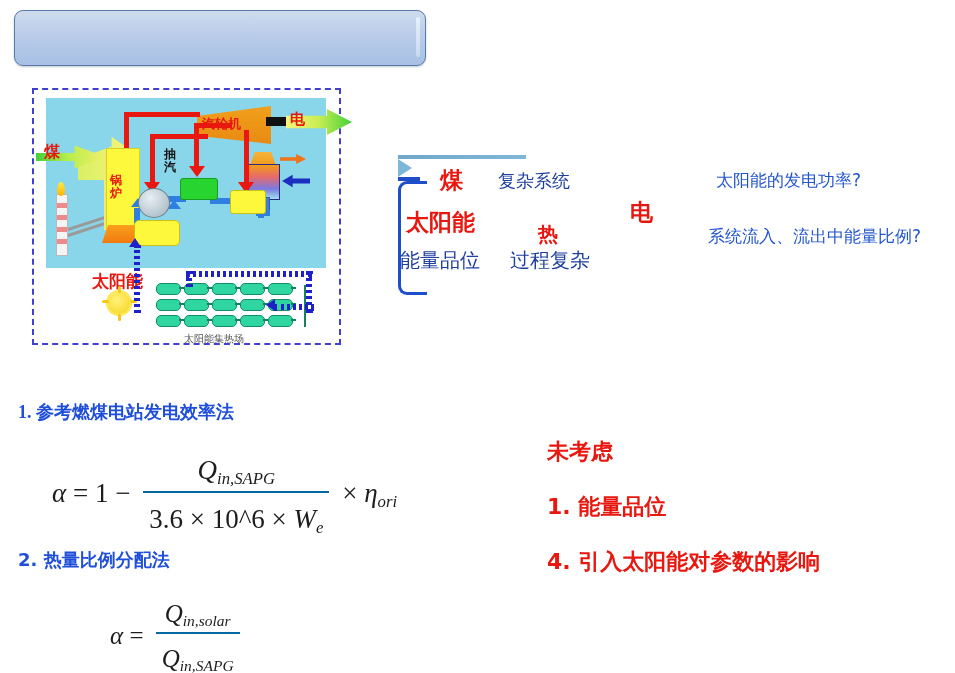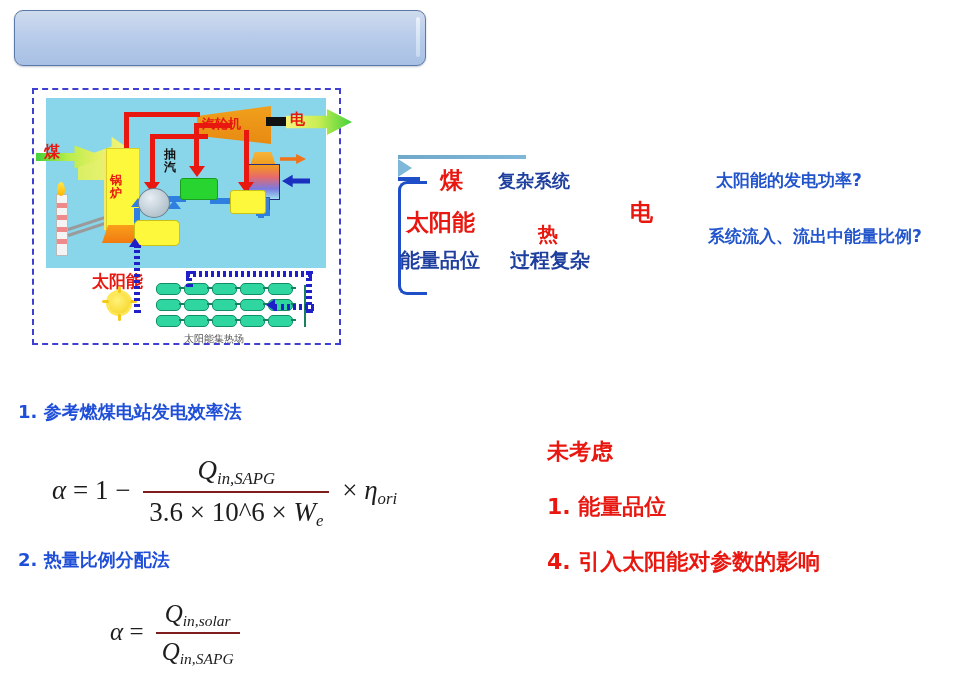--- a/index.html
+++ b/index.html
@@ -101,32 +101,32 @@
   .clink{position:absolute;height:2px;background:#1a7f5e;top:4px;width:5px;}
   #cfield-right{position:absolute;left:148px;top:2px;width:2px;height:42px;background:#1a7f5e;}
   #collector-caption{left:150px;top:242px;font-size:10px;color:#555;font-weight:normal;}
   .dotline{position:absolute;border-style:dotted;border-color:#2020c8;}
   #dot-arrow{position:absolute;width:0;height:0;border-top:6px solid transparent;border-bottom:6px solid transparent;border-right:9px solid #2020c8;}
   #dot-arrow-up{position:absolute;width:0;height:0;border-left:6px solid transparent;border-right:6px solid transparent;border-bottom:9px solid #2020c8;}
 
   
   #flow{left:398px;top:155px;width:557px;height:140px;}
   .flow-red{position:absolute;color:#e8170f;font-weight:bold;font-family:"DejaVu Sans","Liberation Sans",sans-serif;}
-  .flow-blue{position:absolute;color:#1f3f9e;font-weight:bold;font-family:"DejaVu Sans","Liberation Sans",sans-serif;}
+  .flow-blue{position:absolute;color:#1f3f9e;font-weight:normal;font-family:"DejaVu Sans","Liberation Sans",sans-serif;}
   #flow-arrow-line{left:92px;top:54px;width:128px;height:4px;background:linear-gradient(90deg,#6fa8c8,#7fb7d8);}
   #flow-arrow-head{left:216px;top:47px;width:0;height:0;border-top:9px solid transparent;border-bottom:9px solid transparent;border-left:14px solid #7fb7d8;}
   #brace{left:287px;top:10px;width:26px;height:108px;border:3px solid #1f4fc8;border-right:none;border-radius:9px 0 0 9px;}
   #brace-stem{left:268px;top:60px;width:22px;height:4px;background:#1f4fc8;}
 
   
   .sec-head{position:absolute;color:#1f4fd8;font-weight:bold;font-size:18px;font-family:"DejaVu Sans","Liberation Sans",sans-serif;}
   .formula{position:absolute;color:#1d1d1d;font-family:"Liberation Serif","DejaVu Serif",serif;font-style:italic;}
   .frac{display:inline-flex;flex-direction:column;align-items:center;vertical-align:middle;margin:0 6px;}
   .frac .num{padding:0 6px 2px;}
-  .frac .den{padding:4px 6px 0;border-top:2px solid #7f1d1d;}
+  .frac .den{padding:11px 6px 0;border-top:2px solid #0369a1;}
   .sub{font-size:.62em;vertical-align:-.28em;font-style:italic;}
   .noital{font-style:normal;}
 
   
   .note-red{position:absolute;color:#e8170f;font-weight:bold;font-family:"DejaVu Sans","Liberation Sans",sans-serif;font-size:22px;}
 </style>
 </head>
 <body>
 
 <div class="abs" id="title-box">
@@ -263,21 +263,21 @@
   <div class="flow-blue" style="left:112px;top:92px;font-size:20px;">过程复杂</div>
 
   <div class="flow-red" style="left:232px;top:42px;font-size:23px;">电</div>
 
   <div id="brace-stem"></div>
   <div id="brace"></div>
   <div class="flow-blue" style="left:310px;top:70px;font-size:17px;color:#2255cc;">系统流入、流出中能量比例?</div>
   <div class="flow-blue" style="left:318px;top:14px;font-size:17px;color:#2255cc;">太阳能的发电功率?</div>
 </div>
 
-<div class="sec-head" style="left:18px;top:400px;">1. 参考燃煤电站发电效率法</div>
+<div class="sec-head" style="left:18px;top:400px;font-family:Liberation Serif, serif;">1. 参考燃煤电站发电效率法</div>
 
 <div class="formula" style="left:52px;top:455px;font-size:27px;">
   <span>α</span>
   <span class="noital">=</span>
   <span class="noital">1</span>
   <span class="noital">−</span>
   <span class="frac">
     <span class="num"><span>Q</span><span class="sub">in,SAPG</span></span>
     <span class="den noital"><span>3.6 × 10^6 × </span><span style="font-style:italic">W</span><span class="sub">e</span></span>
   </span>

